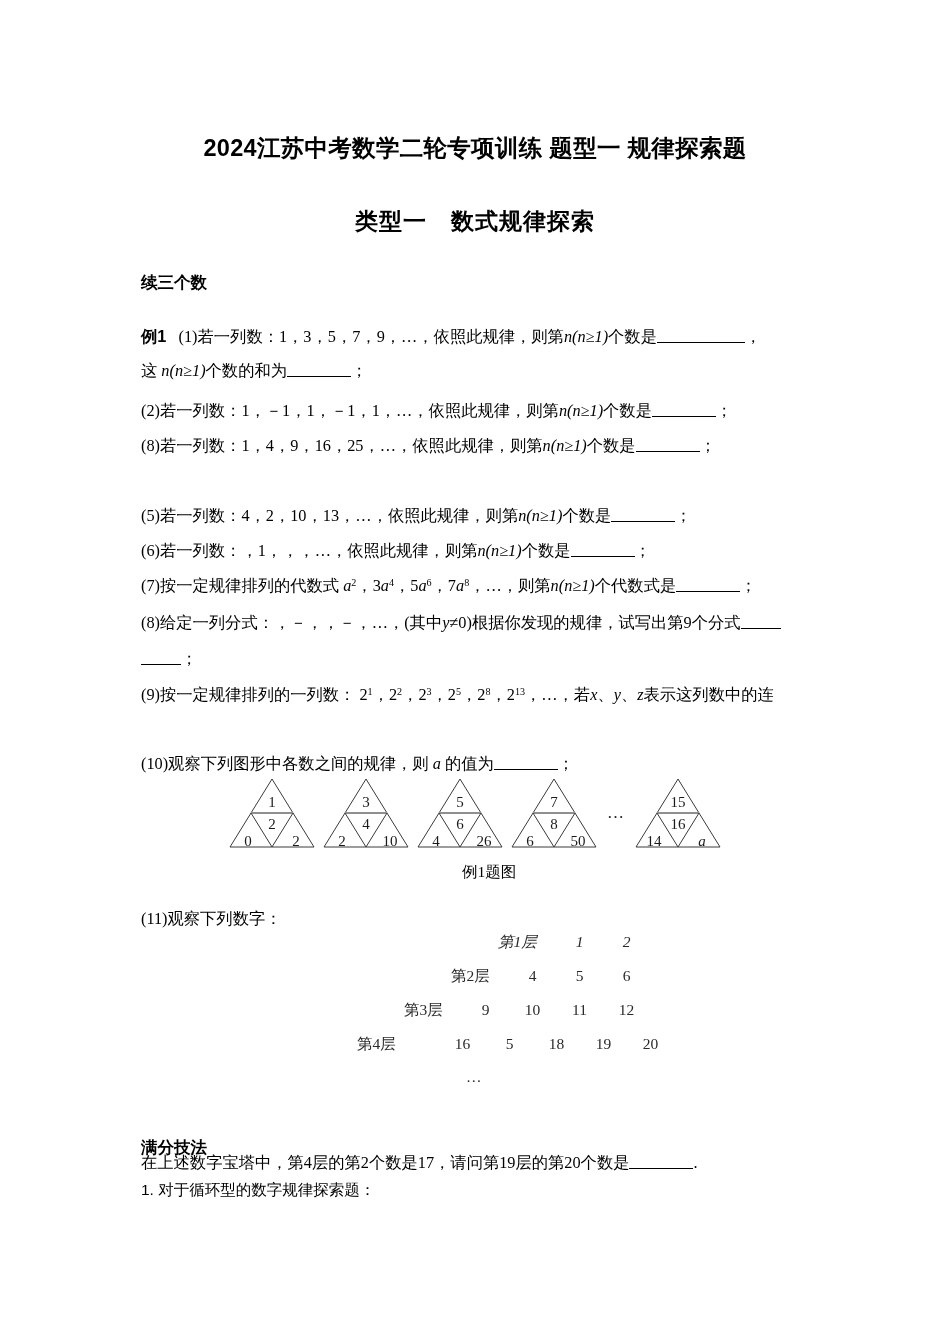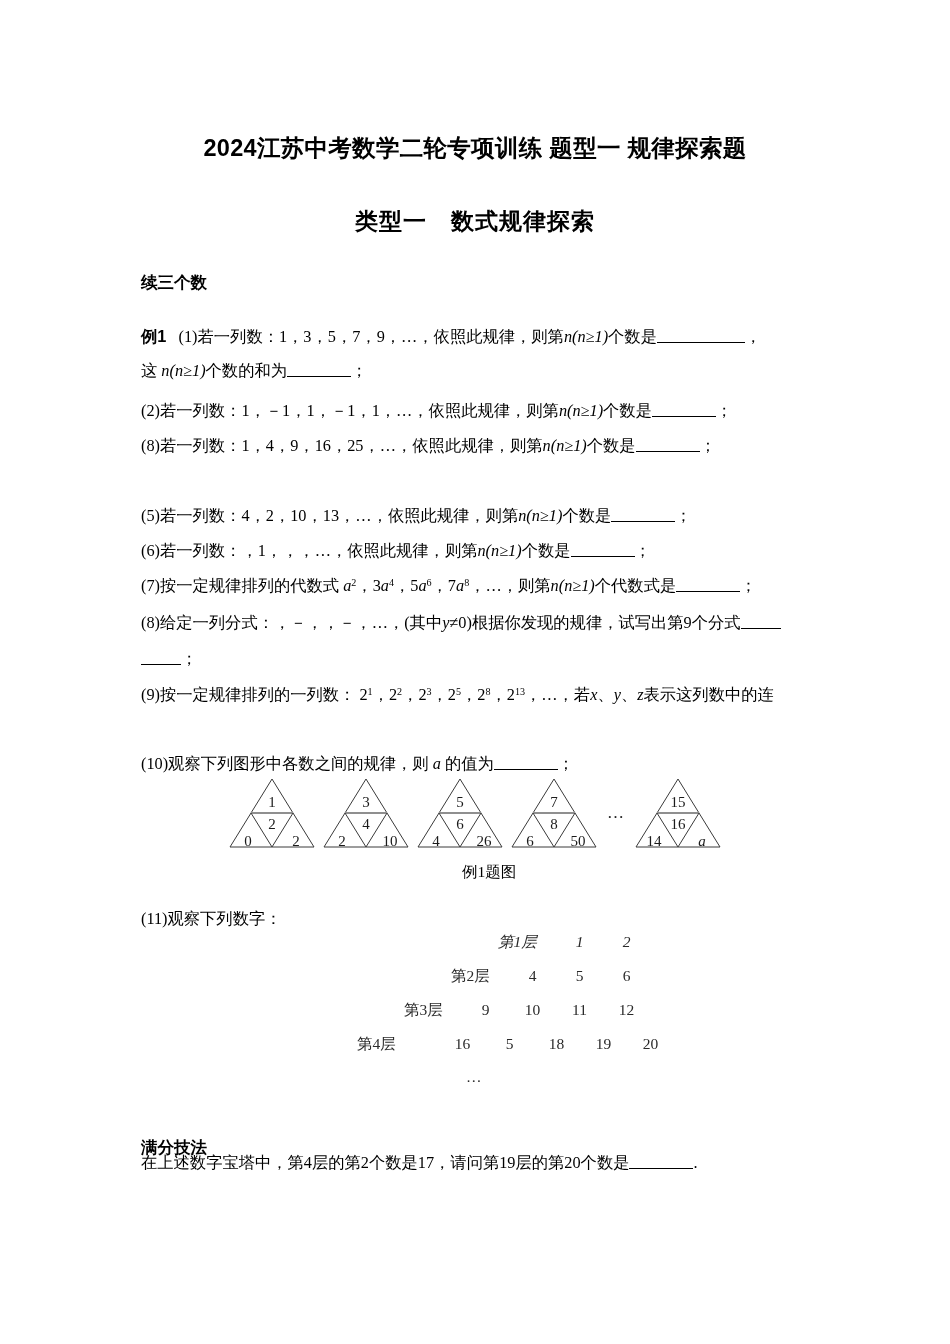--- a/index.html
+++ b/index.html
@@ -282,14 +282,15 @@
       </div>
       <div class="pyr-dots">…</div>
     </div>
 
   <div class="body-line" style="top:1152px;">
     <span>在上述数字宝塔中，第4层的第2个数是17，请问第19层的第20个数是</span><span class="blank b-md"></span><span>.</span>
   </div>
 
   <div class="section-head" id="sec-manfen">满分技法</div>
 
+  <div class="body-line" style="top:1180px; font-family:'Liberation Sans','DejaVu Sans',sans-serif; font-size:15.5px;">1. 对于循环型的数字规律探索题：</div>
 
 </div>
 
 </body></html>

